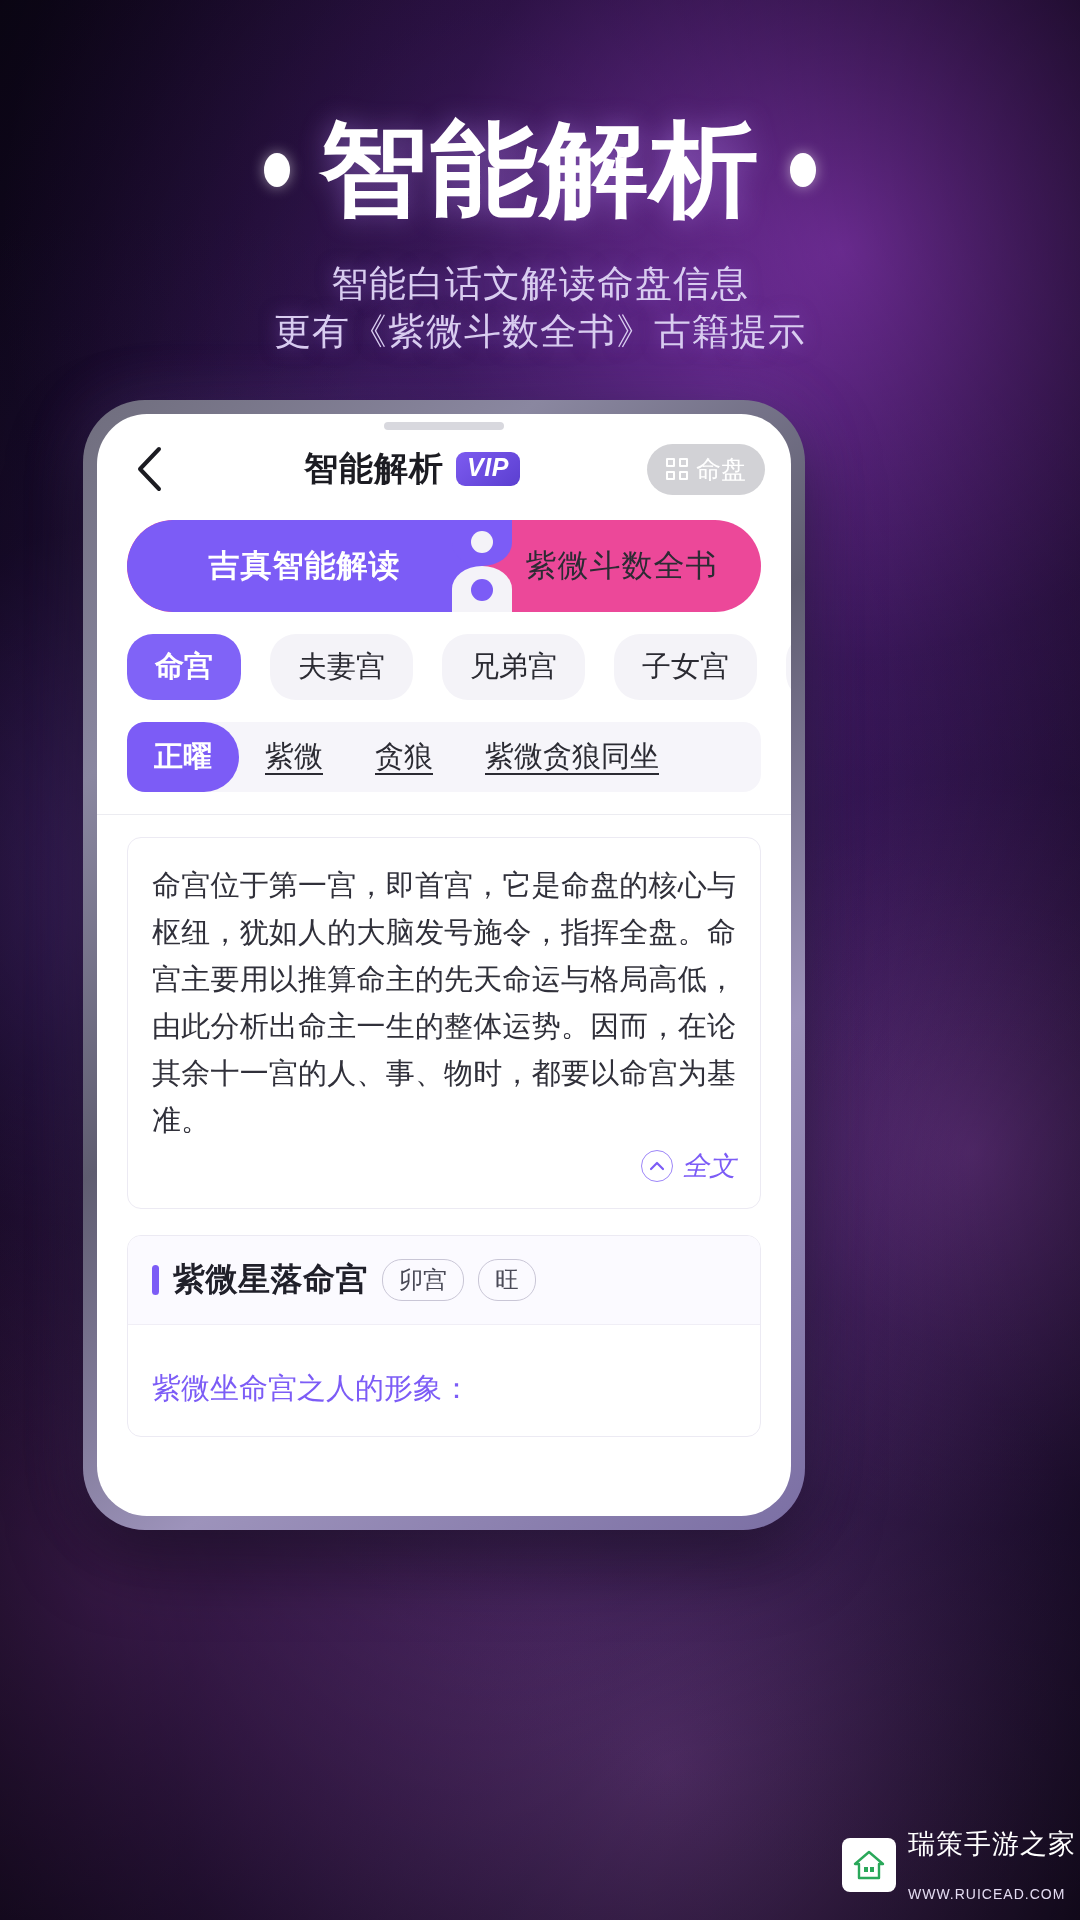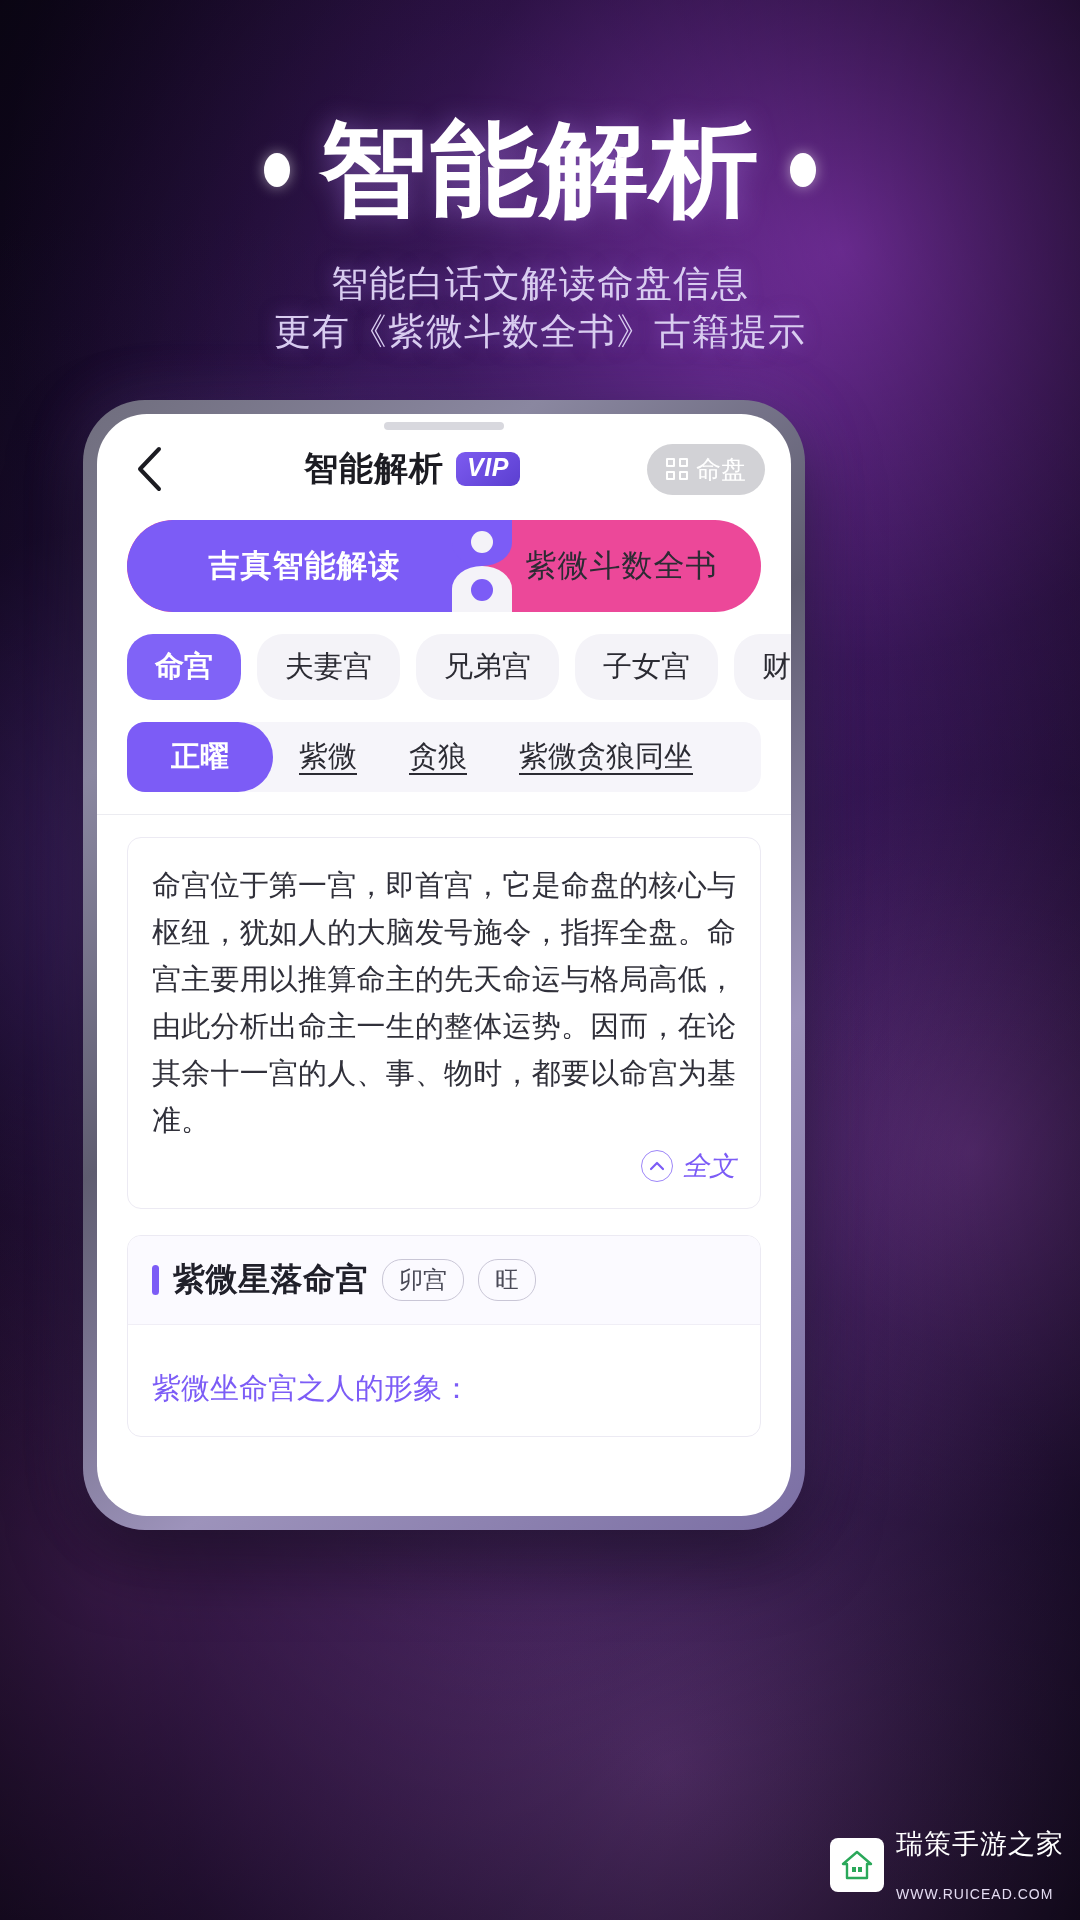--- a/index.html
+++ b/index.html
@@ -179,21 +179,21 @@
     font-family: "DejaVu Sans", sans-serif;
     font-size: 31px;
     letter-spacing: 1px;
   }
   .seg-item.on  { width: 56%; color: #ffffff; font-weight: bold; }
   .seg-item.off { width: 44%; color: #2b2b33; }
 
   
   .chip-row {
     margin: 22px 0 0 30px;
-    display: flex; gap: 16px;
+    display: flex; gap: 29px;
     white-space: nowrap;
     overflow: hidden;
   }
   .chip {
     flex: 0 0 auto;
     background: #f4f3f8;
     color: #2b2b33;
     border-radius: 26px;
     padding: 13px 28px;
     font-family: "DejaVu Sans", sans-serif;
@@ -222,21 +222,21 @@
     color: #2b2b33;
     padding: 0 26px;
     height: 100%;
     display: flex; align-items: center; justify-content: center;
   }
   .star-tab.on {
     background: #7c5cf6;
     color: #ffffff;
     font-weight: bold;
     border-radius: 18px 40px 40px 18px;
-    padding: 0 44px;
+    padding: 0 27px;
     height: 100%;
   }
   .star-tab.link { text-decoration: underline; text-underline-offset: 7px; }
 
   .divider { height: 1px; background: #ececf1; margin: 22px 0 0 0; }
 
   
   .content {
     padding: 22px 30px 0 30px;
     background: #ffffff;
@@ -291,21 +291,21 @@
   }
   .more-label {
     font-family: "DejaVu Sans", sans-serif;
     font-size: 27px;
     color: #7c5cf6;
     font-style: italic;
   }
 
   
   .watermark {
-    position: absolute; right: 16px; bottom: 18px;
+    position: absolute; right: 4px; bottom: 18px;
     display: flex; align-items: center; gap: 12px;
     z-index: 20;
   }
   .wm-icon {
     width: 54px; height: 54px;
     border-radius: 8px;
     background: #ffffff;
     display: flex; align-items: center; justify-content: center;
   }
   .wm-text { display: flex; flex-direction: column; line-height: 1.1; }

